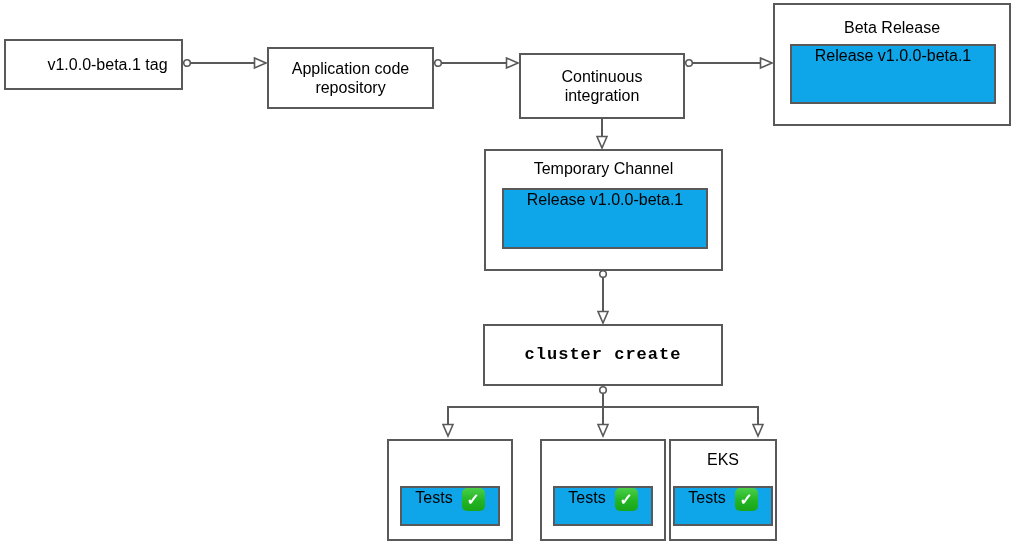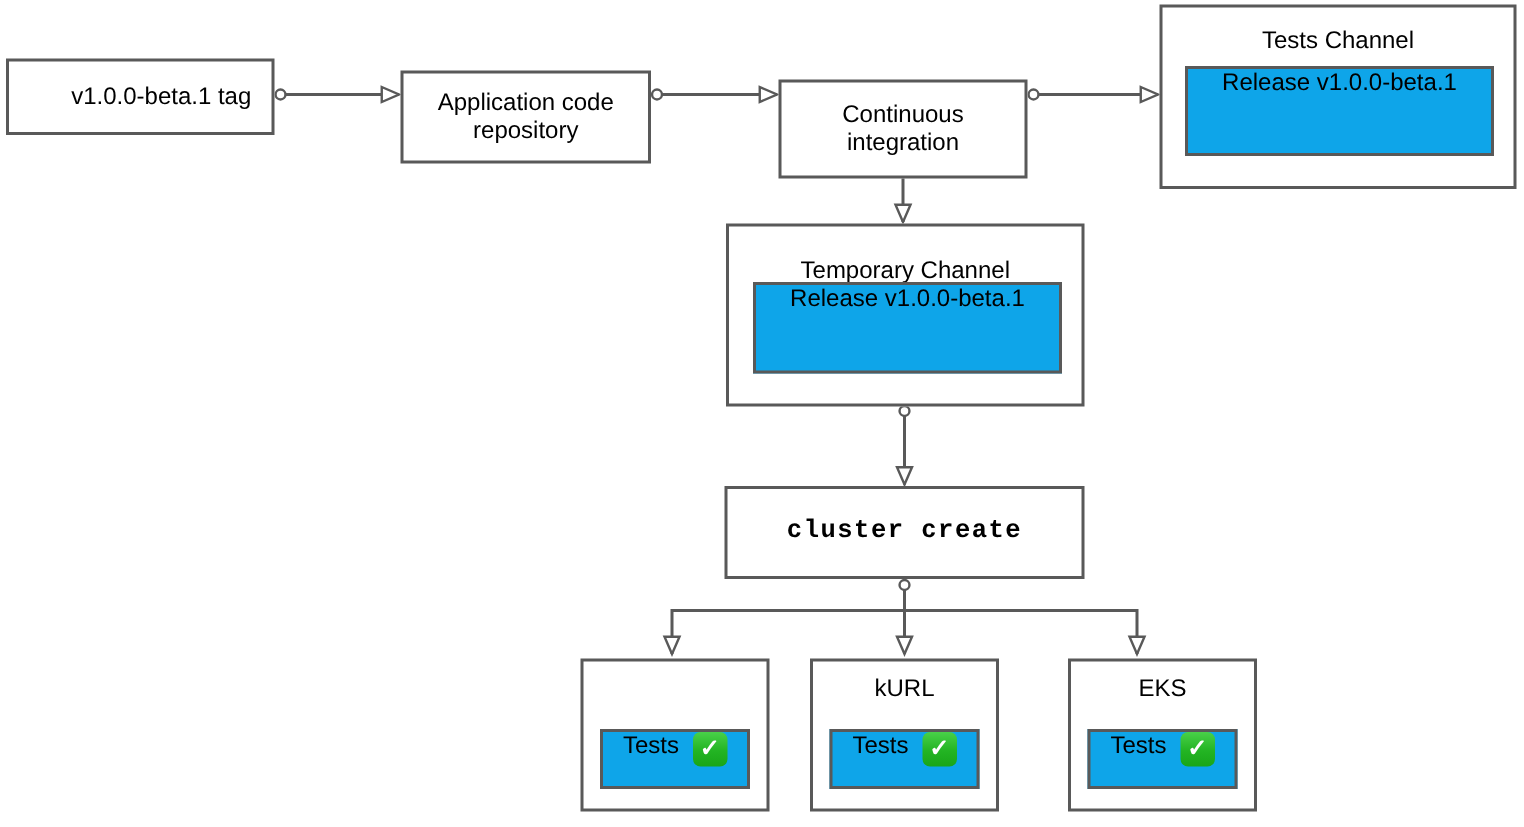--- a/index.html
+++ b/index.html
@@ -95,23 +95,23 @@
   }
   
   .node-tag      { left: 4px;   top: 39px;  width: 179px; height: 51px; padding-left: 28px;  }
   .node-repo     { left: 267px; top: 33px;  width: 167px; height: 62px; margin-top: 14px;  }
   .node-ci       { left: 519px; top: 33px;  width: 166px; height: 66px; margin-top: 20px;  }
   .node-beta     { left: 773px; top: 3px;   width: 238px; height: 123px; }
   .node-temp     { left: 484px; top: 149px; width: 239px; height: 122px; }
   .node-cluster  { left: 483px; top: 324px; width: 240px; height: 62px;  }
   .node-openshift{ left: 387px; top: 439px; width: 126px; height: 102px; }
   .node-kurl     { left: 540px; top: 439px; width: 126px; height: 102px; }
-  .node-eks      { left: 712px; top: 439px; width: 126px; height: 102px; }
+  .node-eks      { left: 669px; top: 439px; width: 108px; height: 102px; }
   .node-beta .container-label { margin-top: 13px; }
-  .node-temp .container-label { margin-top: 20px; text-align: center; }
+  .node-temp .container-label { margin-top: 8px; text-align: center; }
   .cluster-box .container-label { margin-top: 9px; }
 </style>
 </head>
 <body>
 
 <div class="canvas">
 
   <svg class="connector-layer" width="1016" height="551" viewBox="0 0 1016 551" xmlns="http://www.w3.org/2000/svg">
     <defs>
       <marker id="m-dot" markerUnits="userSpaceOnUse" markerWidth="10" markerHeight="10" refX="5" refY="5" orient="auto">
@@ -137,21 +137,21 @@
 
   <div class="node leaf node-repo">
     <span class="node-label wrap145">Application code repository</span>
   </div>
 
   <div class="node leaf node-ci">
     <span class="node-label wrap110">Continuous integration</span>
   </div>
 
   <div class="node node-beta">
-    <span class="container-label">Tests Channel</span>
+    <span class="container-label">Beta Release</span>
     <div class="inner-box release-box-beta">
       <span>Release v1.0.0-beta.1</span>
     </div>
   </div>
 
   <div class="node node-temp">
     <span class="container-label">Temporary Channel</span>
     <div class="inner-box release-box-temp">
       <span>Release v1.0.0-beta.1</span>
     </div>
@@ -162,21 +162,20 @@
   </div>
 
   <div class="node cluster-box node-openshift">
     <div class="inner-box tests-box">
       <span>Tests</span>
       <span class="check-icon">✓</span>
     </div>
   </div>
 
   <div class="node cluster-box node-kurl">
-    <span class="container-label">kURL</span>
     <div class="inner-box tests-box">
       <span>Tests</span>
       <span class="check-icon">✓</span>
     </div>
   </div>
 
   <div class="node cluster-box node-eks">
     <span class="container-label">EKS</span>
     <div class="inner-box tests-box">
       <span>Tests</span>

